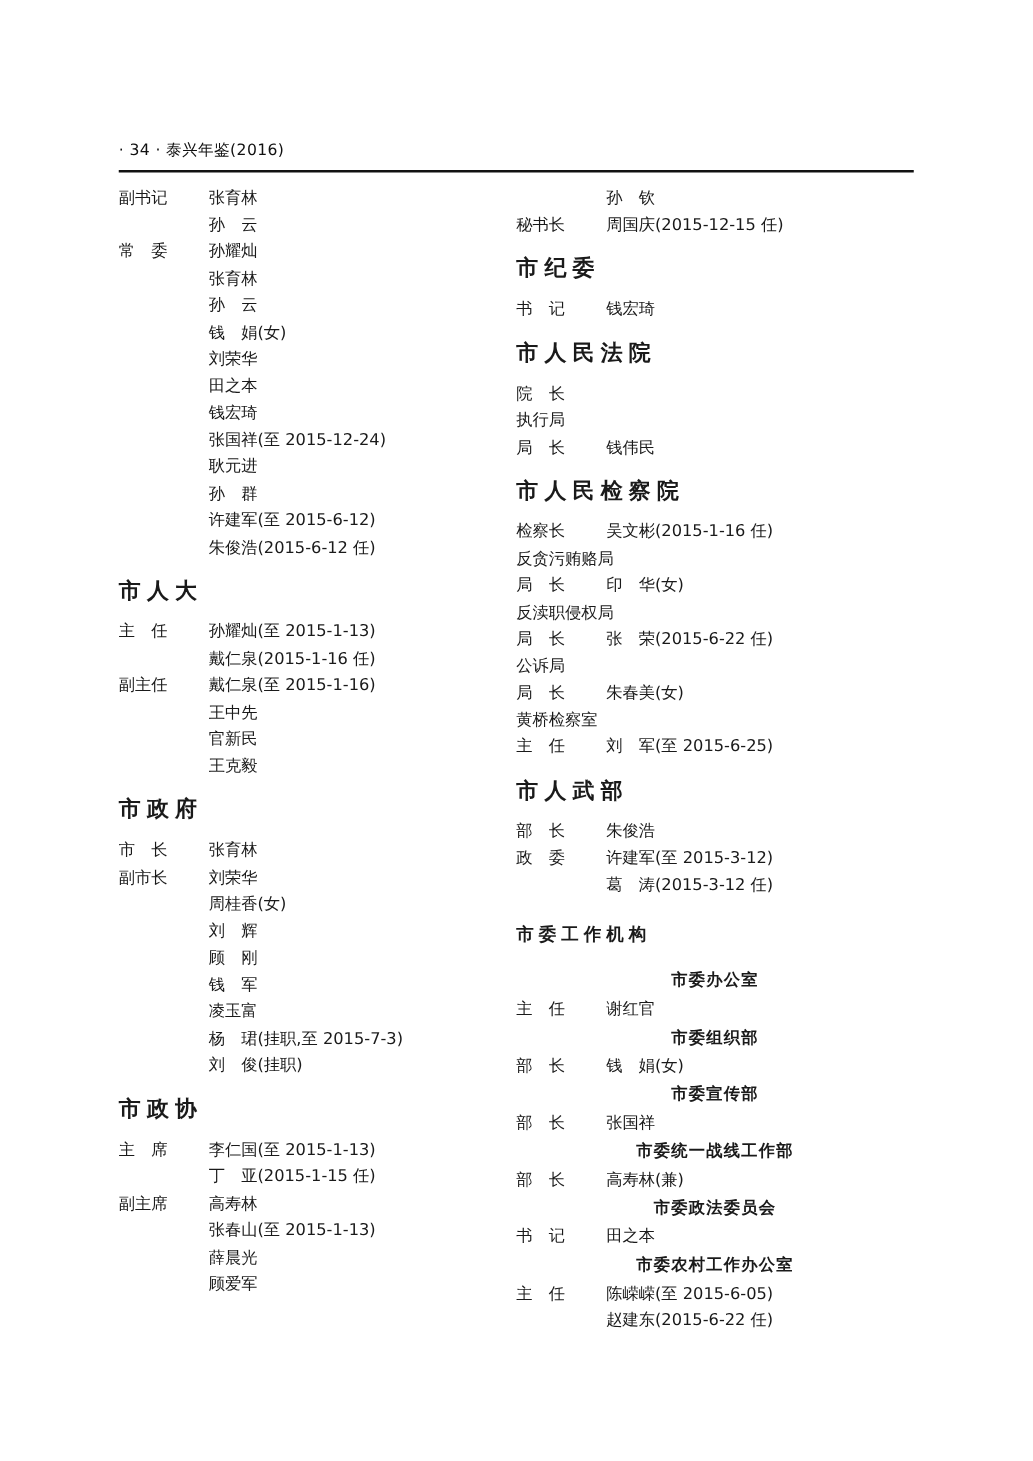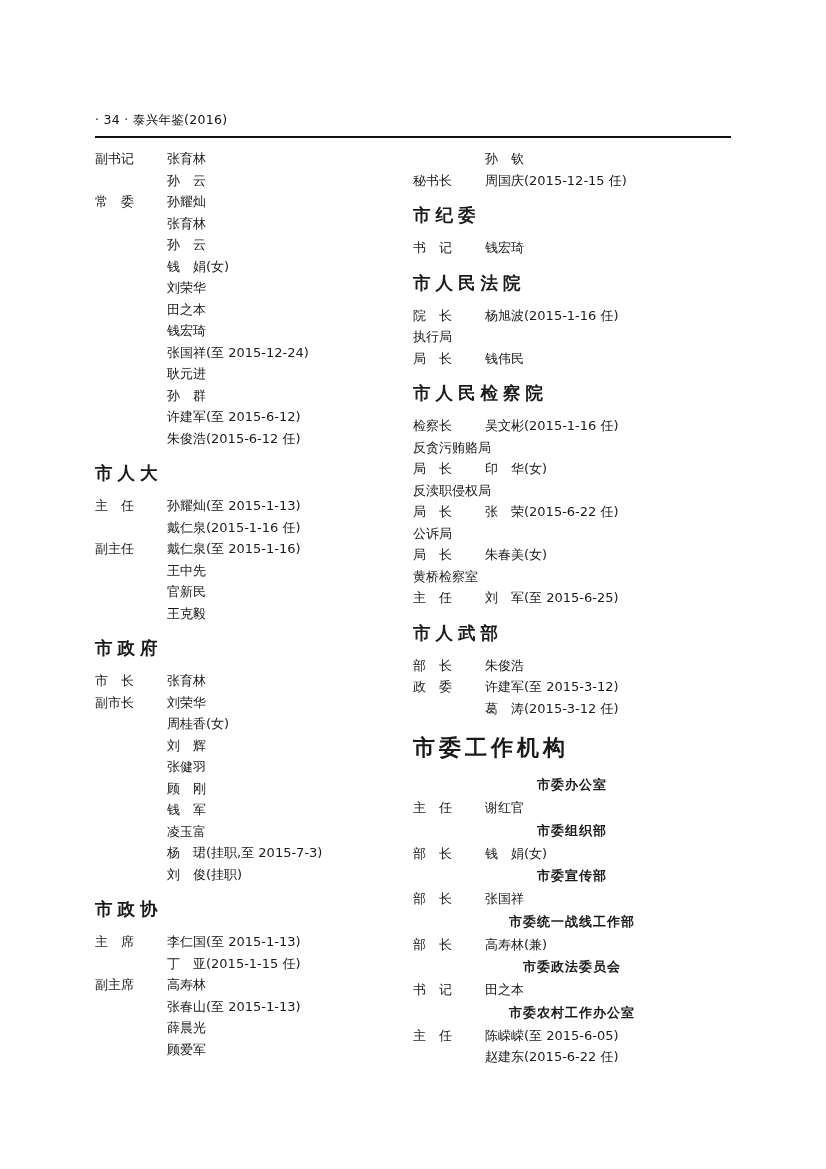--- a/index.html
+++ b/index.html
@@ -72,21 +72,21 @@
   }
   .section-title {
     text-align: left;
     font-size: 17.5px;
     font-weight: bold;
     letter-spacing: 5px;
     padding: 13px 0 11px 0;
     line-height: 22px;
   }
   .section-title.big {
-    font-size: 22px;
+    font-size: 14px;
     letter-spacing: 4px;
     padding: 18px 0 14px 0;
   }
   .sub-title {
     text-align: center;
     font-size: 13px;
     font-weight: bold;
     letter-spacing: 1px;
     line-height: 22px;
     padding: 1px 0 1px 0;
@@ -193,24 +193,20 @@
       <div class="row">
         <div class="label plain"></div>
         <div class="value">周桂香(女)</div>
       </div>
       <div class="row">
         <div class="label plain"></div>
         <div class="value">刘　辉</div>
       </div>
       <div class="row">
         <div class="label plain"></div>
-        <div class="value">张健羽</div>
-      </div>
-      <div class="row">
-        <div class="label plain"></div>
         <div class="value">顾　刚</div>
       </div>
       <div class="row">
         <div class="label plain"></div>
         <div class="value">钱　军</div>
       </div>
       <div class="row">
         <div class="label plain"></div>
         <div class="value">凌玉富</div>
       </div>
@@ -258,21 +254,20 @@
         <div class="value">周国庆(2015-12-15 任)</div>
       </div>
       <div class="section-title">市纪委</div>
       <div class="row">
         <div class="label plain">书　记</div>
         <div class="value">钱宏琦</div>
       </div>
       <div class="section-title">市人民法院</div>
       <div class="row">
         <div class="label plain">院　长</div>
-        <div class="value">杨旭波(2015-1-16 任)</div>
       </div>
       <div class="row">
         <div class="label plain">执行局</div>
         <div class="value"></div>
       </div>
       <div class="row">
         <div class="label plain">局　长</div>
         <div class="value">钱伟民</div>
       </div>
       <div class="section-title">市人民检察院</div>

